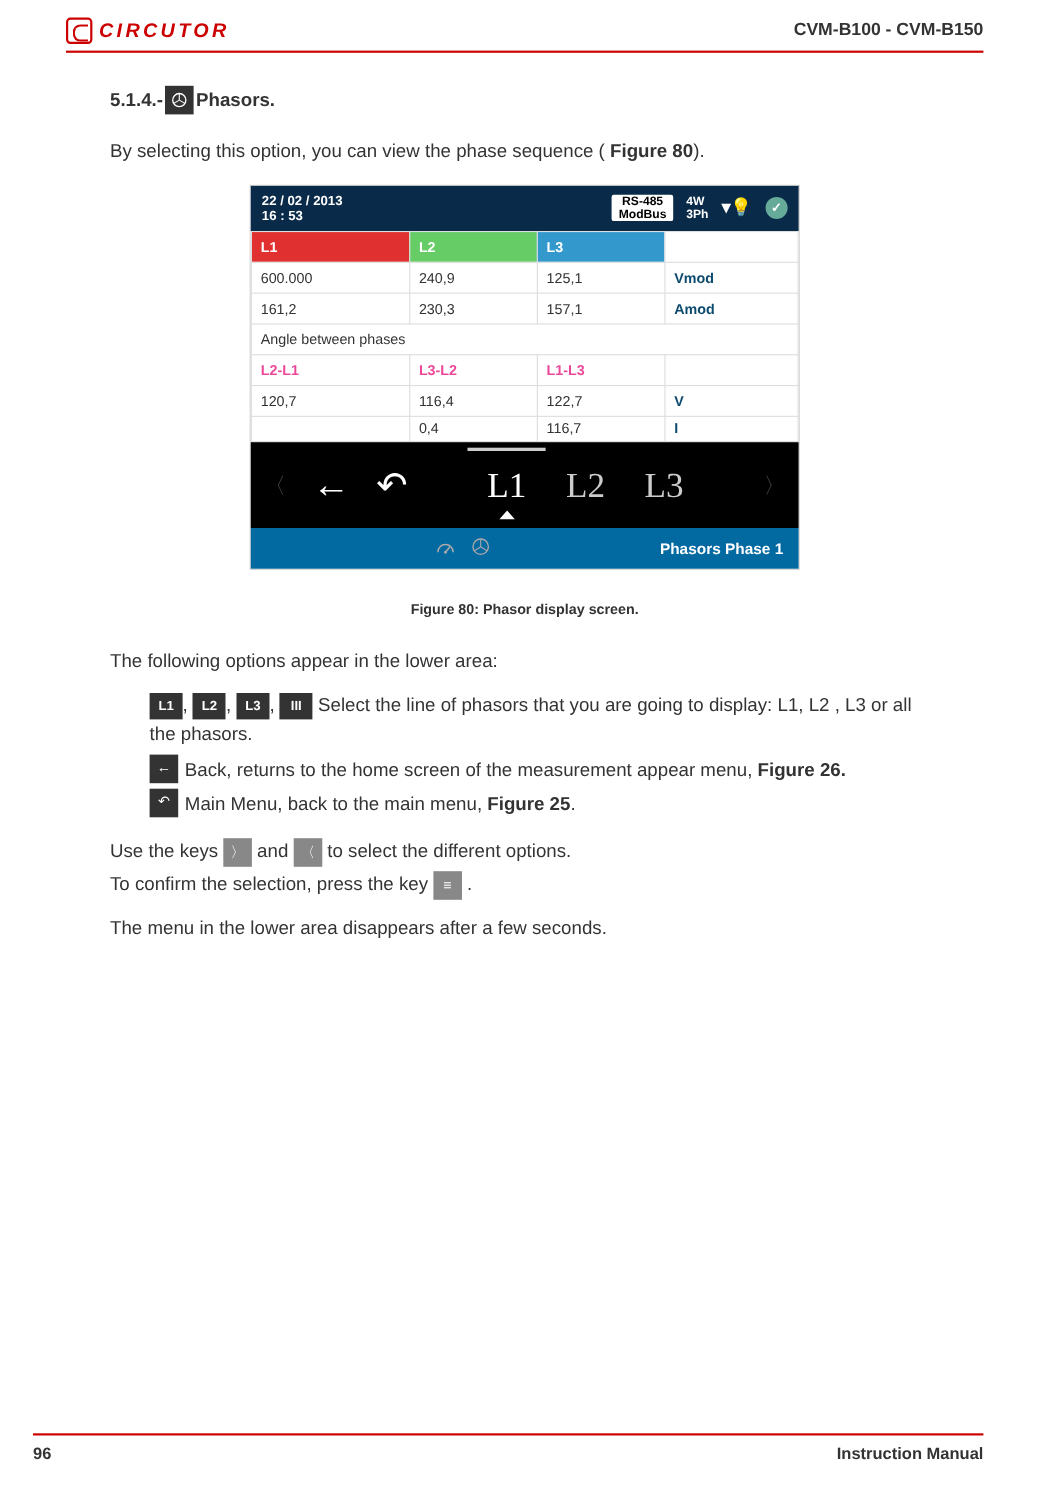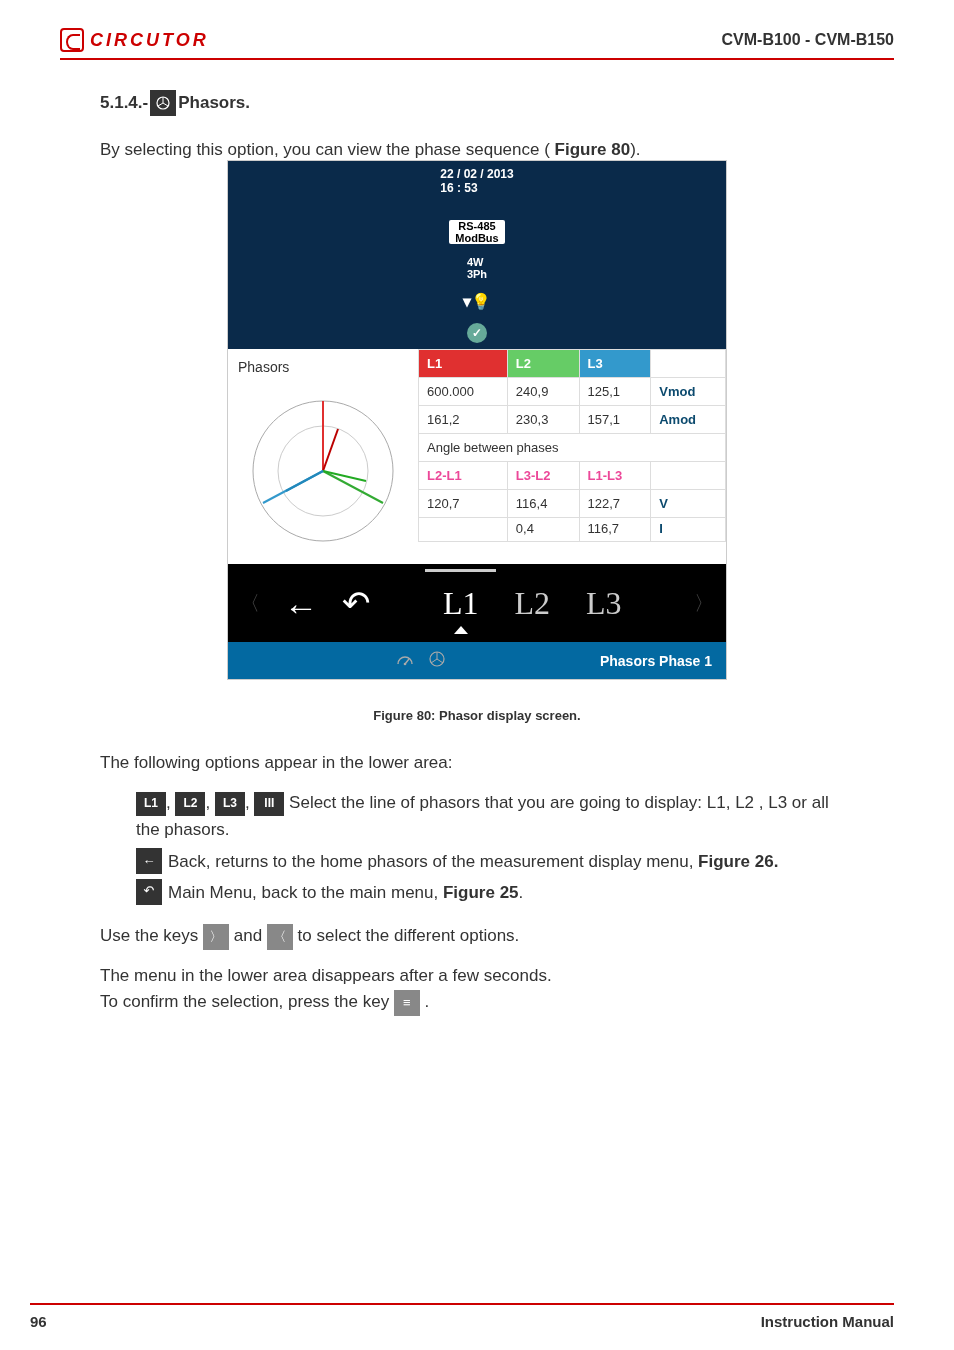--- a/index.html
+++ b/index.html
@@ -5,21 +5,21 @@
   * { box-sizing: border-box; margin: 0; padding: 0; }
   body {
     width: 954px;
     height: 1350px;
     background: #fff;
     font-family: Arial, Helvetica, sans-serif;
     color: #333;
     position: relative;
   }
   .page {
-    padding: 28px 60px 0 60px;
+    padding: 16px 60px 0 60px;
   }
   .header {
     display: flex;
     justify-content: space-between;
     align-items: center;
     border-bottom: 2px solid #c00;
     padding-bottom: 6px;
     margin-bottom: 30px;
   }
   .logo {
@@ -68,40 +68,39 @@
     display: inline-flex;
     width: 26px; height: 26px;
     background: #333;
     color: #fff;
     align-items: center;
     justify-content: center;
     font-size: 13px;
     vertical-align: middle;
   }
   .icon-btn.gray { background: #888; }
-  .intro { font-size: 17px; }
+  .intro { font-size: 17px; margin-bottom: 20px; }
 
   
   .device {
     width: 500px;
     margin: 0 auto;
     background: #fff;
     border: 1px solid #ccc;
     font-size: 13px;
   }
   .dev-top {
     background: #0a2a4a;
     color: #fff;
     padding: 6px 10px;
     display: flex;
     align-items: center;
     gap: 12px;
     font-weight: bold;
     font-size: 12px;
-    flex-direction: column;
   }
   .dev-top .dt { line-height: 1.2; }
   .dev-top .spacer { flex: 1; }
   .rs485 {
     background: #fff; color: #000;
     padding: 0 6px;
     border-radius: 2px;
     font-size: 11px;
     text-align: center;
     line-height: 1.1;
@@ -244,33 +243,20 @@
         </div>
         <div class="cfg">
           <div>4W</div>
           <div>3Ph</div>
         </div>
         <span style="font-size:16px;">▾💡</span>
         <span class="top-icon check">✓</span>
       </div>
 
       <div class="dev-body">
-        <div class="phasor-col">
-          <div class="lbl">Phasors</div>
-          <svg class="phasor-svg" viewBox="0 0 170 170">
-            <circle cx="85" cy="90" r="70" stroke="#aaa" stroke-width="1" fill="none"></circle>
-            <circle cx="85" cy="90" r="45" stroke="#ccc" stroke-width="1" fill="none"></circle>
-            <line x1="85" y1="90" x2="85" y2="20" stroke="#e03030" stroke-width="2"></line>
-            <line x1="85" y1="90" x2="100" y2="48" stroke="#b00" stroke-width="2"></line>
-            <line x1="85" y1="90" x2="145" y2="122" stroke="#3a3" stroke-width="2"></line>
-            <line x1="85" y1="90" x2="128" y2="100" stroke="#2a2" stroke-width="2"></line>
-            <line x1="85" y1="90" x2="25" y2="122" stroke="#39c" stroke-width="2"></line>
-            <line x1="85" y1="90" x2="48" y2="110" stroke="#28b" stroke-width="2"></line>
-          </svg>
-        </div>
         <div class="data-col">
           <table class="data-table">
             <tbody>
                 <tr>
               <th class="th-l1">L1</th>
               <th class="th-l2">L2</th>
               <th class="th-l3">L3</th>
               <th></th>
             </tr>
             <tr>
@@ -352,44 +338,44 @@
       <div>
         <span class="pill">L1</span>,
         <span class="pill">L2</span>,
         <span class="pill">L3</span>,
         <span class="pill">III</span>
         <span> Select the line of phasors that you are going to display: L1, L2 , L3 or all the phasors.</span>
       </div>
       <div class="notes2">
         <span class="icon-btn">←</span>
         <span>
-          <span> Back, returns to the home phasors of the measurement display menu, </span><b>Figure 26.</b>
+          <span> Back, returns to the home screen of the measurement appear menu, </span><b>Figure 26.</b>
         </span>
       </div>
       <div class="notes2">
         <span class="icon-btn">↶</span>
         <span>
           <span> Main Menu, back to the main menu, </span><b>Figure 25</b><span>.</span>
         </span>
       </div>
     </div>
 
     <p class="para" style="margin-top:18px;">
       <span>Use the keys </span>
       <span class="icon-btn gray">〉</span>
       <span> and </span>
       <span class="icon-btn gray">〈</span>
       <span> to select the different options.</span>
     </p>
-    <p class="para">The menu in the lower area disappears after a few seconds.</p>
-
     <p class="para" style="margin-top:-12px;">
       <span>To confirm the selection, press the key </span>
       <span class="icon-btn gray">≡</span>
       <span>.</span>
     </p>
+
+    <p class="para">The menu in the lower area disappears after a few seconds.</p>
   </div>
 </div>
 
 <div class="footer">
   <span>96</span>
   <span>Instruction Manual</span>
 </div>
 
 </body></html>

